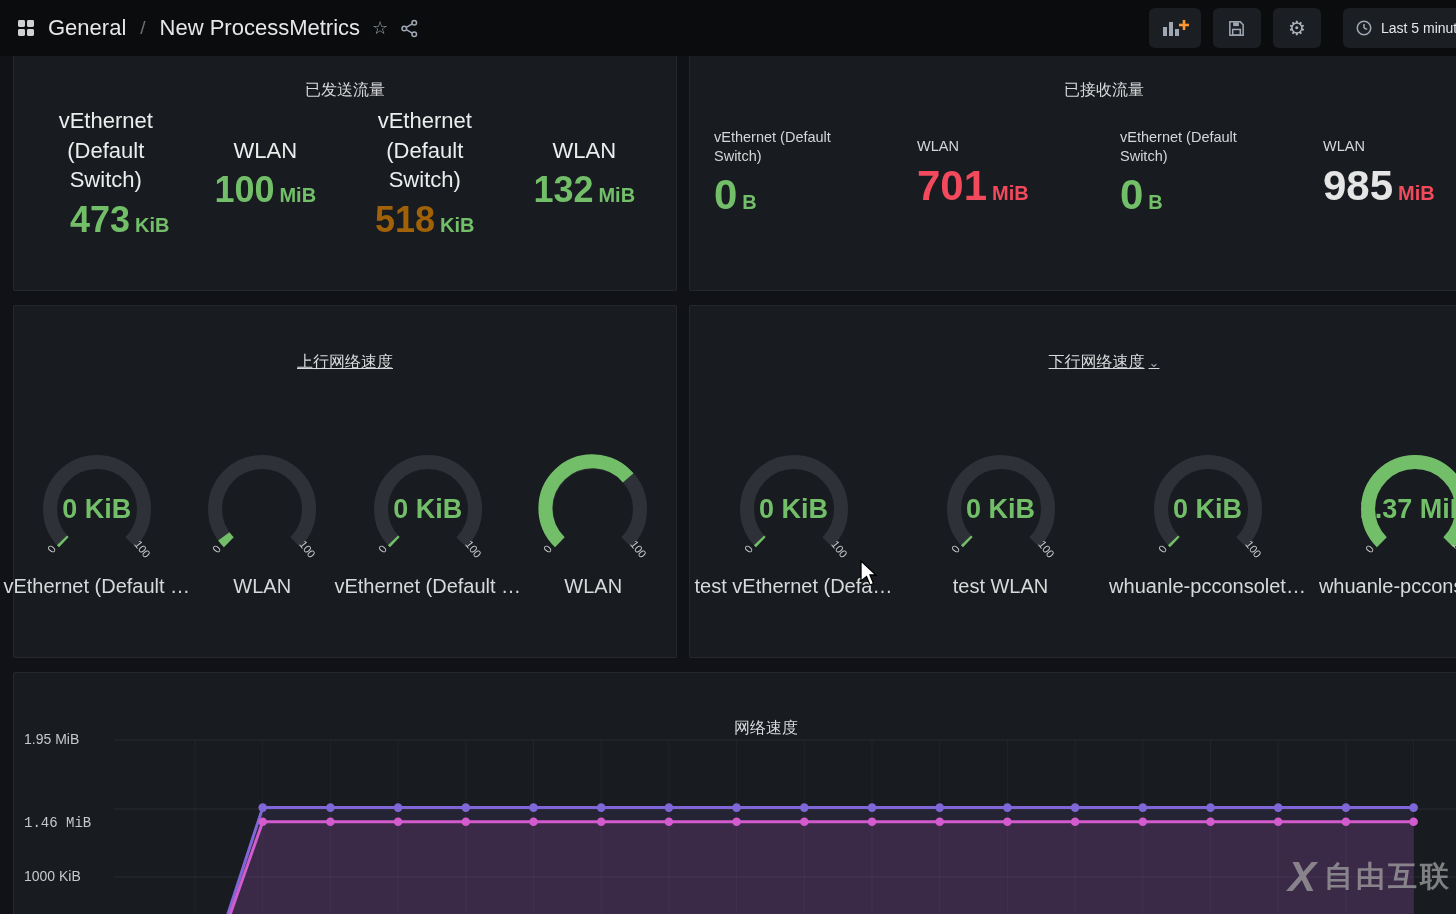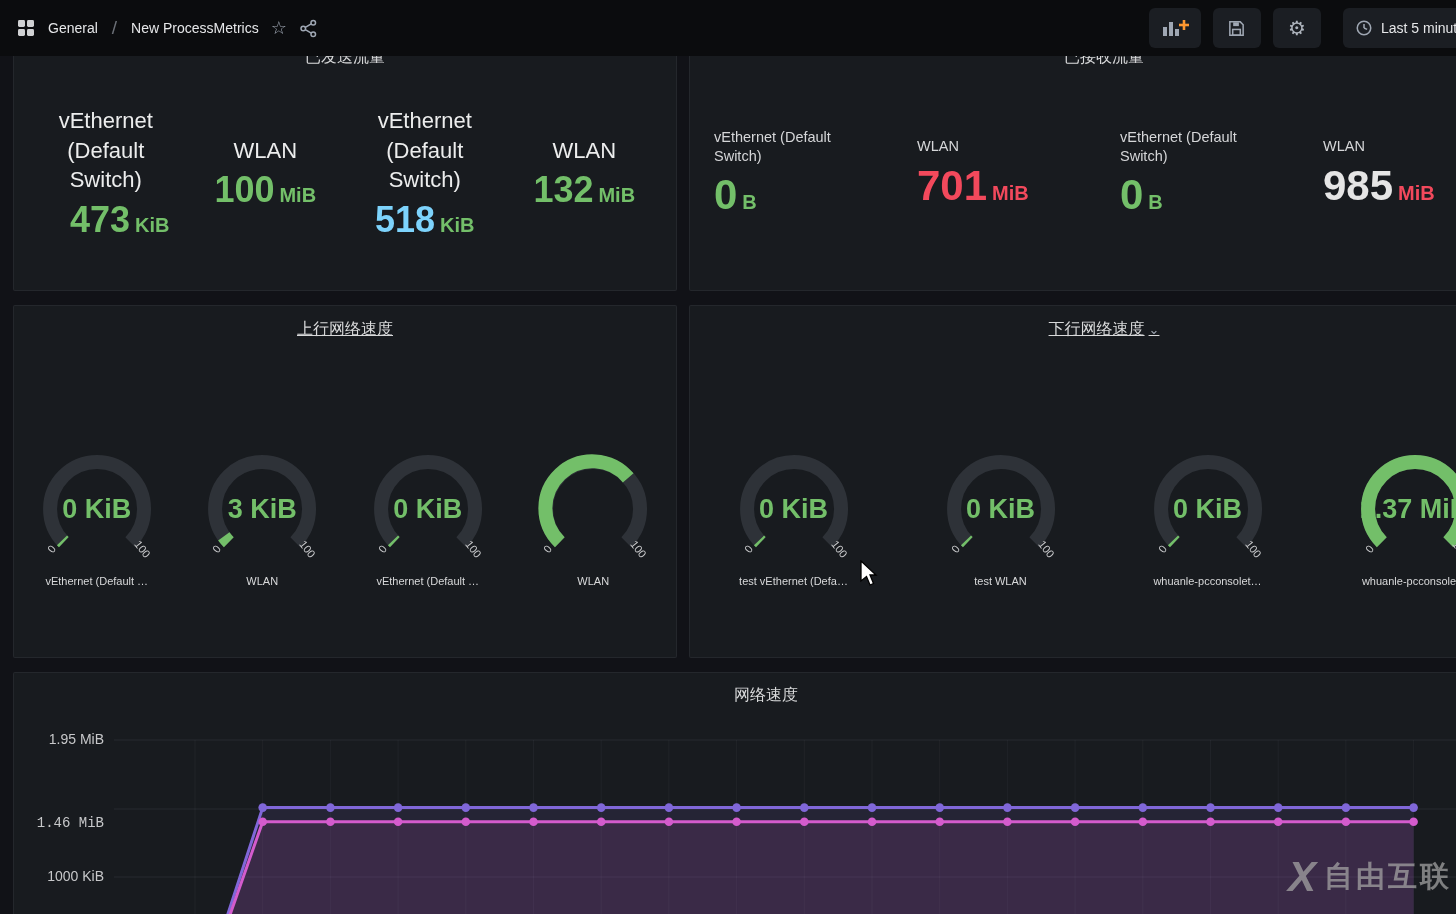--- a/index.html
+++ b/index.html
@@ -10,42 +10,42 @@
     color: #d8d9da;
   }
   
   .navbar {
     position: absolute; top: 0; left: 0; width: 1456px; height: 56px;
     background: #0b0c0e; display: flex; align-items: center;
     padding: 0 16px; z-index: 20;
   }
   .nav-left { display: flex; align-items: center; gap: 12px; }
   .icon-btn { display: inline-flex; align-items: center; cursor: pointer; }
-  .crumb-section, .crumb-title { font-size: 14px; font-weight: 500; color: #e6e7e9; cursor: pointer; }
+  .crumb-section, .crumb-title { font-size: 22px; font-weight: 500; color: #e6e7e9; cursor: pointer; }
   .crumb-sep { font-size: 19px; color: #6c7077; margin: 0 2px; }
   .nav-glyph { font-size: 18px; color: #9fa7b3; cursor: pointer; line-height: 1; }
   .nav-right { margin-left: auto; margin-right: -44px; display: flex; align-items: center; gap: 12px; }
   .nav-btn {
     height: 40px; min-width: 48px; padding: 0 12px;
     background: #1b1e23; border: none; border-radius: 6px;
     display: inline-flex; align-items: center; justify-content: center; gap: 8px;
     color: #aeb4bd; cursor: pointer; font-family: inherit;
   }
   .nav-btn .gear-glyph { font-size: 20px; color: #aeb4bd; }
   .time-btn { margin-left: 10px; }
   .time-label { color: #e6e7e9; font-size: 14px; white-space: nowrap; }
 
   
   .panel {
     position: absolute; background: #181b1f;
     border: 1px solid rgba(204,204,220,0.07); border-radius: 2px;
   }
   .panel-title {
     position: absolute; left: 0; right: 0; text-align: center;
-    font-size: 16px; font-weight: 500; color: #d8d9da; cursor: pointer;
+    font-size: 16px; font-weight: 500; color: #d8d9da; cursor: pointer; margin-top: 33px;
   }
   .chev { color: #9fa7b3; font-size: 13px; margin-left: 4px; }
 
   #panel-sent      { top: 36px;  left: 13px;  width: 664px;  height: 255px; }
   #panel-received  { top: 36px;  left: 689px; width: 830px;  height: 255px; }
   #panel-upload    { top: 305px; left: 13px;  width: 664px;  height: 353px; }
   #panel-download  { top: 305px; left: 689px; width: 830px;  height: 353px; }
   #panel-network   { top: 672px; left: 13px;  width: 1506px; height: 270px; }
 
   #panel-sent .panel-title, #panel-received .panel-title { top: 10px; }
@@ -66,24 +66,24 @@
   .stat-value-sm .num { font-size: 42px; font-weight: 700; }
   .stat-value-sm .unit { font-size: 20px; font-weight: 700; margin-left: 5px; }
 
   
   .gauge-row { position: absolute; top: 137px; left: 0; right: 0; display: flex; justify-content: space-around; }
   .gauge-cell { position: relative; width: 140px; display: flex; flex-direction: column; align-items: center; }
   .gauge-value {
     position: absolute; top: 51px; left: -34px; right: -34px; text-align: center;
     font-size: 27px; font-weight: 700; color: #73BF69; white-space: nowrap;
   }
-  .gauge-label { margin-top: 2px; font-size: 11px; color: #d8d9da; white-space: nowrap; text-align: left; }
-
-  
-  .ytick { position: absolute; left: 10px; width: 80px; text-align: right; font-size: 14px; color: #c7c8ca; }
+  .gauge-label { margin-top: 2px; font-size: 20px; color: #d8d9da; white-space: nowrap; text-align: left; }
+
+  
+  .ytick { position: absolute; left: 10px; width: 80px; text-align: left; font-size: 14px; color: #c7c8ca; }
   #ytick-0 { top: 58px; } #ytick-1 { top: 142px; font-family: Liberation Mono, monospace; } #ytick-2 { top: 195px; }
   #network-chart { position: absolute; top: 0; left: 0; }
 
   
   .watermark {
     position: absolute; top: 856px; right: 4px; z-index: 40;
     display: flex; align-items: center; gap: 8px; opacity: 0.72; pointer-events: none;
   }
   .watermark .wm-x { font-size: 42px; font-weight: 900; font-style: italic; color: #a6a6a6; line-height: 1; }
   .watermark .wm-text { font-size: 29px; font-weight: 700; letter-spacing: 3px; color: #a6a6a6; }
@@ -158,21 +158,21 @@
     </div>
     <div class="stat-cell">
       <div class="stat-label-lg">WLAN</div>
       <div class="stat-value-lg">
         <span class="num" style="color: rgb(115, 191, 105);">100</span><span class="unit" style="color: rgb(115, 191, 105);">MiB</span>
       </div>
     </div>
     <div class="stat-cell">
       <div class="stat-label-lg">vEthernet (Default Switch)</div>
       <div class="stat-value-lg">
-        <span class="num" style="color: #7dd3fc;">518</span><span class="unit" style="color: rgb(115, 191, 105);">KiB</span>
+        <span class="num" style="color: #a16207;">518</span><span class="unit" style="color: rgb(115, 191, 105);">KiB</span>
       </div>
     </div>
     <div class="stat-cell">
       <div class="stat-label-lg">WLAN</div>
       <div class="stat-value-lg">
         <span class="num" style="color: rgb(115, 191, 105);">132</span><span class="unit" style="color: rgb(115, 191, 105);">MiB</span>
       </div>
     </div>
   </div>
 </div>
@@ -220,21 +220,20 @@
       <div class="gauge-value">0 KiB</div>
       <div class="gauge-label">vEthernet (Default …</div>
     </div>
     <div class="gauge-cell">
       <svg class="gauge-svg" width="140" height="130" viewBox="0 0 140 130">
           <path d="M 36.8 99.2 A 47 47 0 1 1 103.3 99.2" stroke="#2e3238" stroke-width="14" fill="none"></path>
           <path d="M 36.8 99.2 A 47 47 0 0 1 31.8 93.4" stroke="#73BF69" stroke-width="14" fill="none"></path>
           <text x="27.573593128807154" y="108.42640687119285" fill="#c7c8ca" font-size="11" text-anchor="middle" transform="rotate(-52 27.573593128807154 108.42640687119285)">0</text>
           <text x="112.42640687119285" y="108.42640687119285" fill="#c7c8ca" font-size="11" text-anchor="middle" transform="rotate(52 112.42640687119285 108.42640687119285)">100</text>
         </svg>
-      <div class="gauge-value">3 KiB</div>
       <div class="gauge-label">WLAN</div>
     </div>
     <div class="gauge-cell">
       <svg class="gauge-svg" width="140" height="130" viewBox="0 0 140 130">
           <path d="M 36.8 99.2 A 47 47 0 1 1 103.3 99.2" stroke="#2e3238" stroke-width="14" fill="none"></path>
           <path d="M 36.8 99.2 A 47 47 0 0 1 35.0 97.4" stroke="#73BF69" stroke-width="14" fill="none"></path>
           <text x="27.573593128807154" y="108.42640687119285" fill="#c7c8ca" font-size="11" text-anchor="middle" transform="rotate(-52 27.573593128807154 108.42640687119285)">0</text>
           <text x="112.42640687119285" y="108.42640687119285" fill="#c7c8ca" font-size="11" text-anchor="middle" transform="rotate(52 112.42640687119285 108.42640687119285)">100</text>
         </svg>
       <div class="gauge-value">0 KiB</div>

